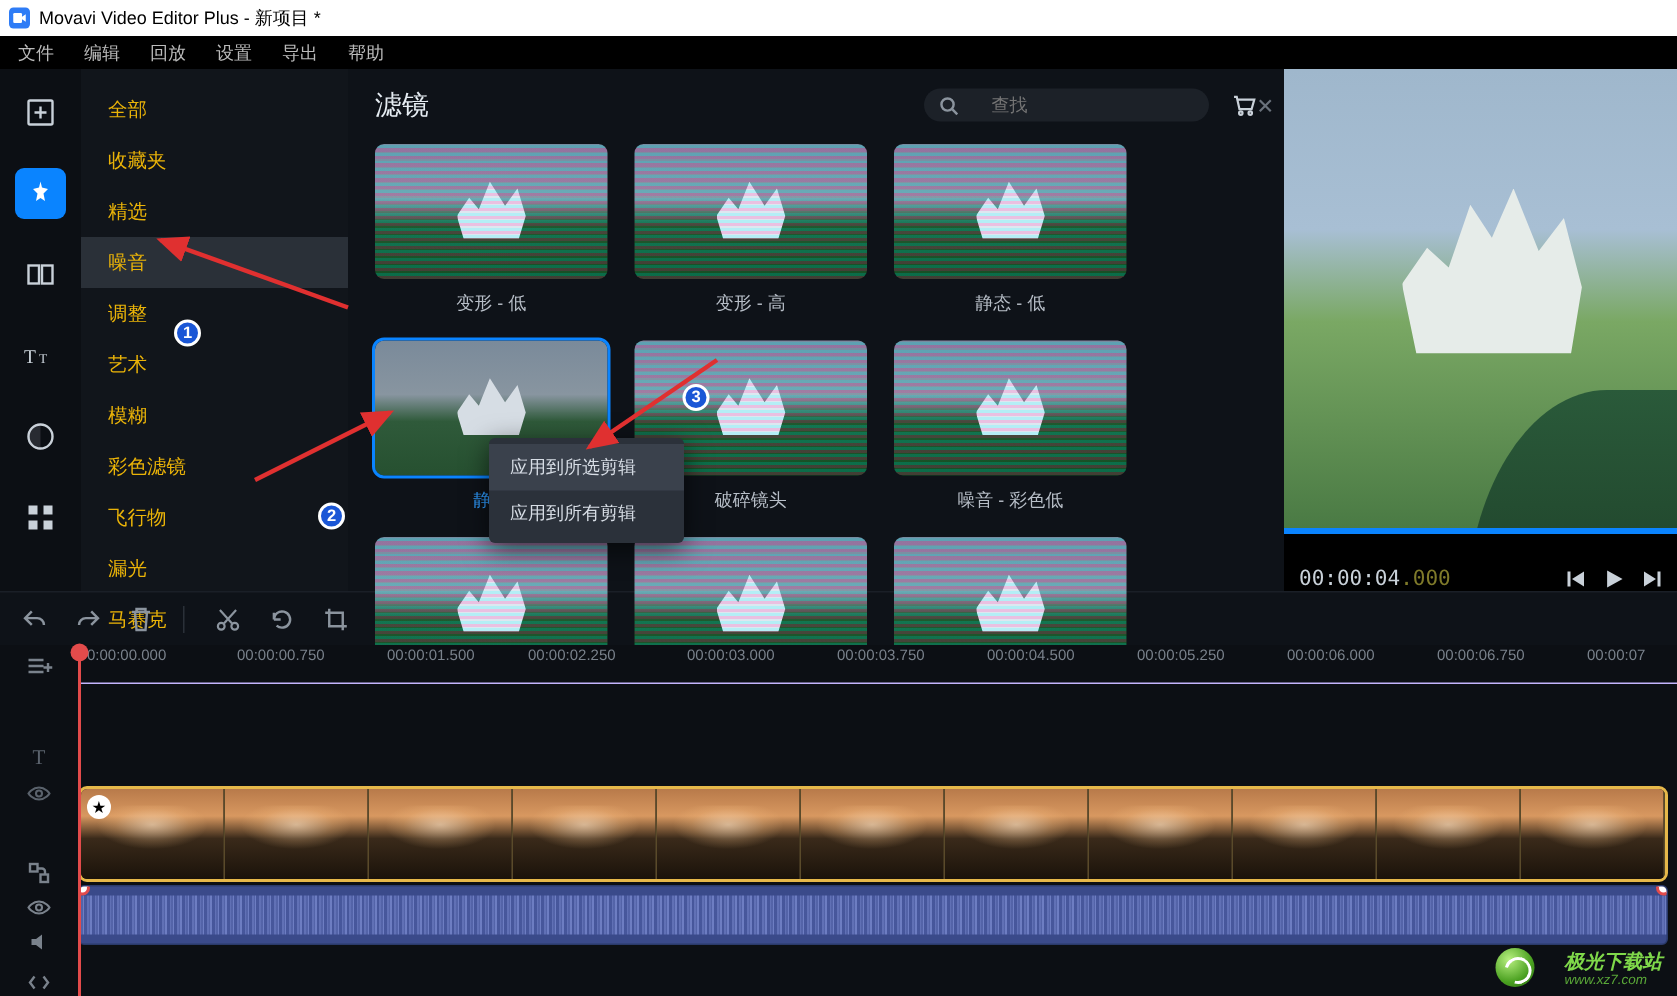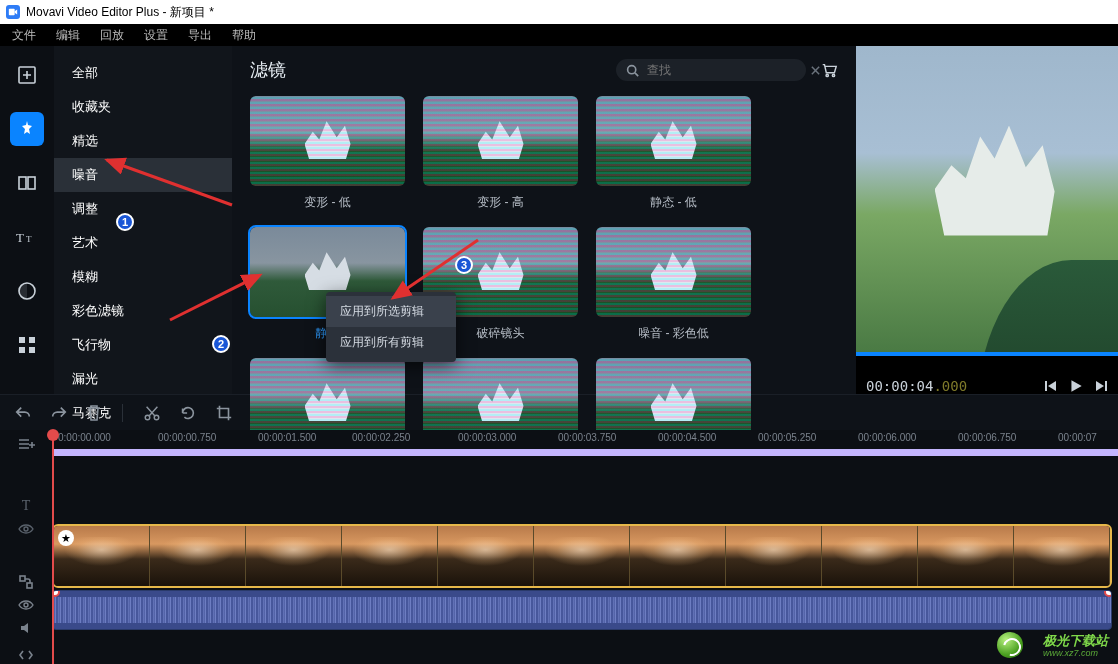--- a/index.html
+++ b/index.html
@@ -33,35 +33,35 @@
 }
 .rail-btn {
   width: 34px; height: 34px; display: flex; align-items: center;
   justify-content: center; color: #c9d1d9; border-radius: 6px;
 }
 .rail-btn.active { background: #0a84ff; color: #fff; }
 .sidebar {
   width: 178px; background: #11151b; padding-top: 10px;
 }
 .sidebar-item {
-  padding: 8px 18px; color: #ffffff; font-size: 13px;
+  padding: 8px 18px; color: #eab308; font-size: 13px;
 }
 .sidebar-item.selected { background: #2a3038; }
 .content {
   flex: 1; background: #0e1218; padding: 12px 18px 8px 18px;
   display: flex; flex-direction: column; position: relative;
 }
 .content-head {
   display: flex; justify-content: space-between;
   padding-bottom: 10px;
 }
 .content-title { font-size: 18px; color: #e6edf3; }
 .search {
   display: flex; align-items: center; background: #1c2128;
-  border-radius: 16px; padding: 4px 10px; width: 190px; gap: 8px;
+  border-radius: 16px; padding: 4px 10px; width: 190px; gap: 22px;
 }
 .search input {
   background: transparent; border: none; color: #8b949e;
   font-size: 12px; outline: none; flex: 1;
 }
 .cart-btn { margin-left: 14px; color: #c9d1d9; }
 .grid {
   display: grid; grid-template-columns: repeat(3, 155px);
   gap: 16px 18px; padding-top: 4px;
 }
@@ -131,21 +131,21 @@
   display: flex;
 }
 .tl-left {
   width: 52px; display: flex; flex-direction: column;
   align-items: center; padding-top: 4px; gap: 4px; color: #7a828c;
 }
 .tl-left-btn { width: 24px; height: 20px; display:flex; align-items:center; justify-content:center; }
 .tl-right { flex: 1; position: relative; }
 .ruler {
   height: 26px; background: #0c0f14; position: relative;
-  border-bottom: 7px solid #c4b5fd;
+  border-bottom: 1px solid #c4b5fd;
 }
 .ruler-tick {
   position: absolute; top: 2px; font-size: 10px; color: #7a828c;
   transform: translateX(-2px);
 }
 .playhead {
   position: absolute; left: 0; top: 0; width: 2px; height: 234px;
   background: #e34b4b; z-index: 30;
 }
 .playhead::before {

